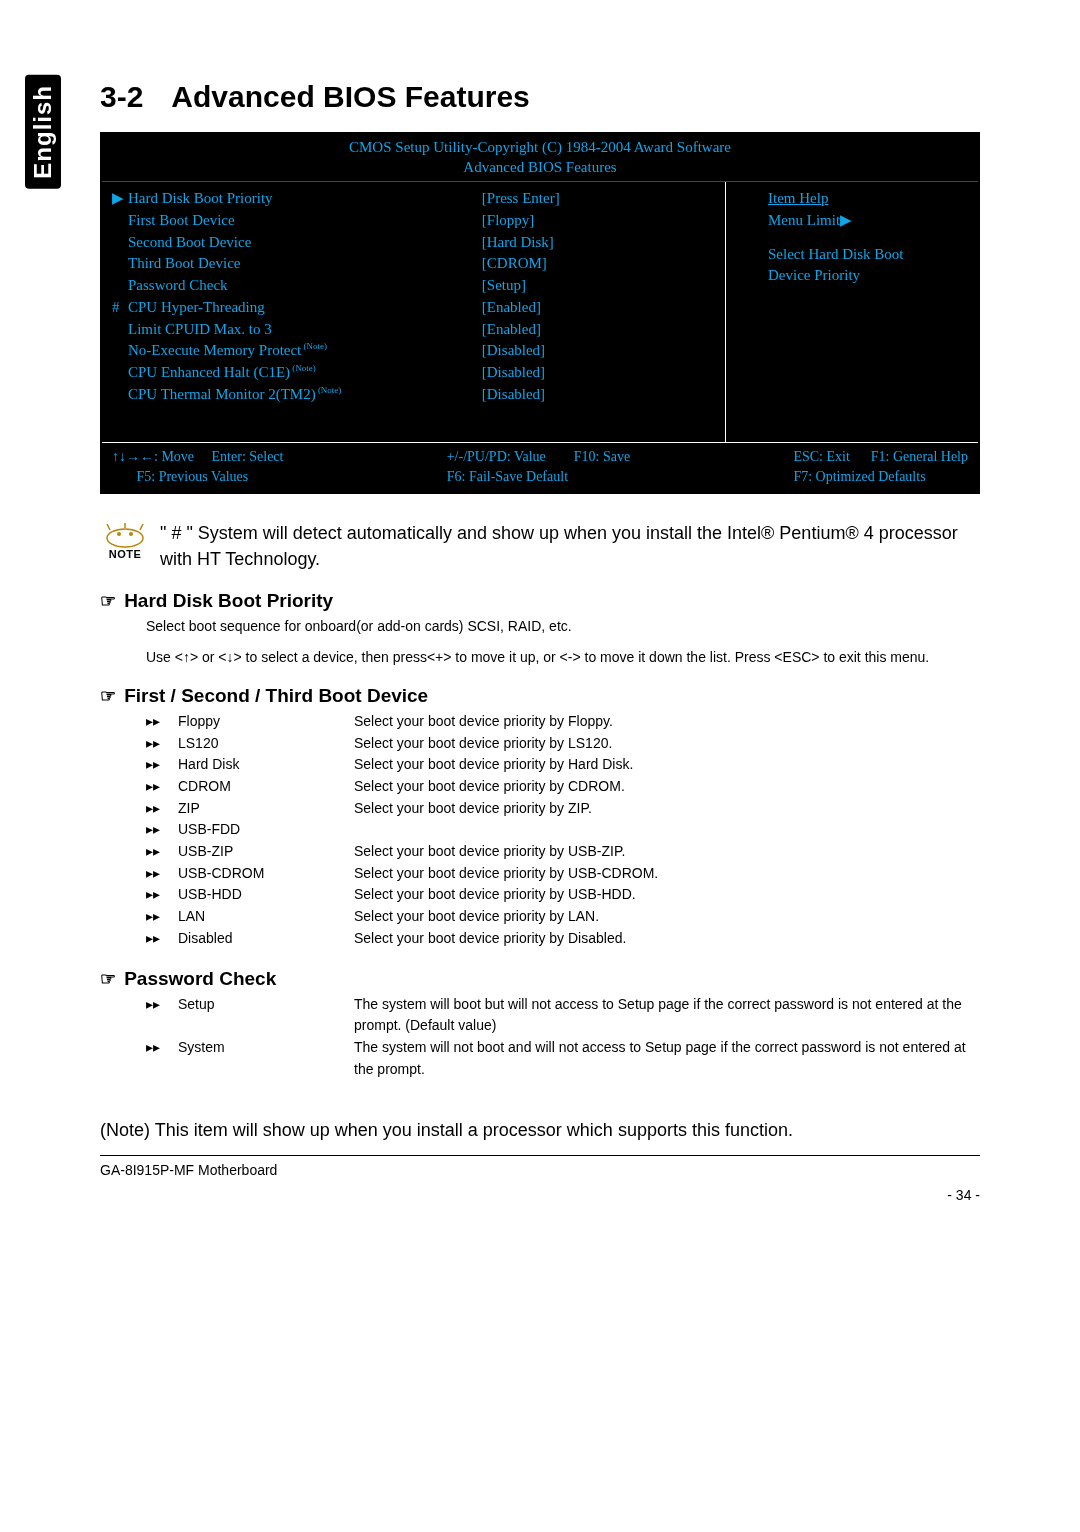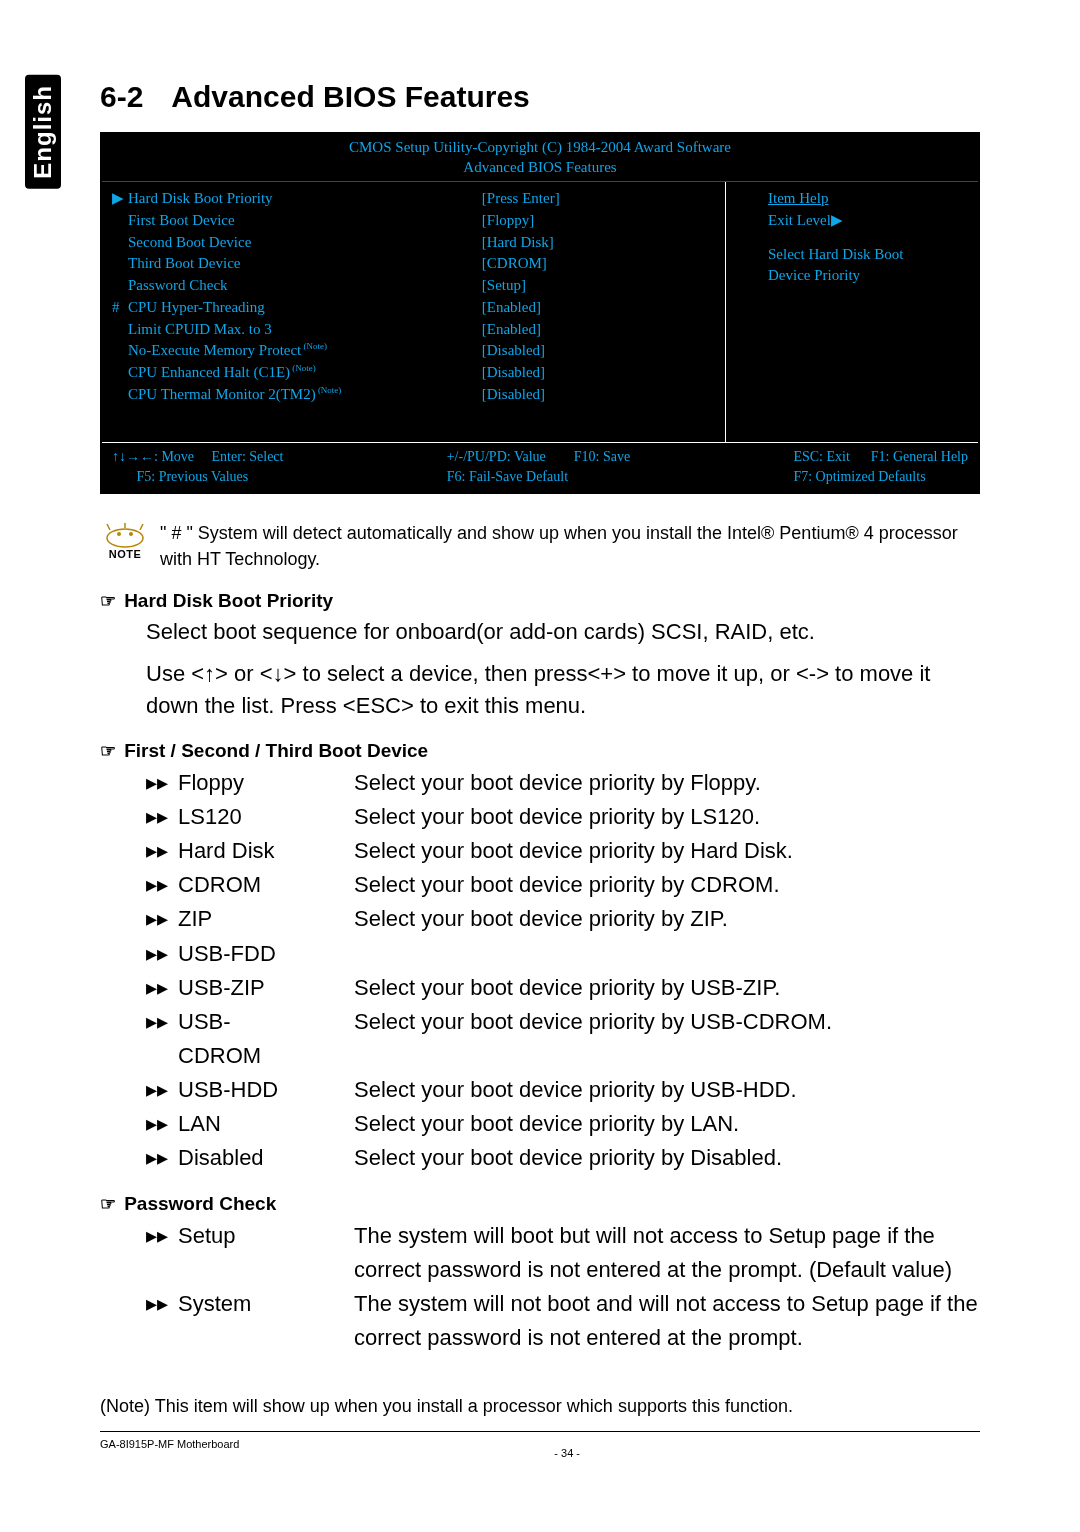--- a/index.html
+++ b/index.html
@@ -100,21 +100,21 @@
   .desc-section h3 {
     font-size: 19px;
     font-weight: bold;
     margin-bottom: 4px;
     display: flex;
     align-items: center;
     gap: 8px;
   }
   .desc-section .hand { font-size: 18px; }
   .desc-body {
-    font-size: 22px;
+    font-size: 14px;
     line-height: 1.45;
     margin-left: 46px;
   }
   .desc-body p { margin-bottom: 10px; }
   .opt-row {
     display: flex;
     gap: 10px;
     line-height: 1.55;
   }
   .opt-row .bullet { width: 22px; }
@@ -124,33 +124,34 @@
   .pwd .opt-row .text { flex: 1; }
   .footnote {
     margin-top: 40px;
     font-size: 18px;
   }
   .footer-bar {
     border-top: 1px solid #000;
     margin-top: 14px;
     padding-top: 6px;
     display: flex;
-    font-size: 11px;
+    font-size: 14px;
+    flex-direction: column;
   }
   .footer-bar .fl { flex: 1; }
   .footer-bar .fc { flex: 0.2; text-align: right; margin-top: 9px; }
   .footer-bar .fr { flex: 1; }
 </style>
 </head>
 <body>
 
 <div class="side-tab">English</div>
 
 <h1 class="section-title">
-  <span class="num">6-2</span><span>Advanced BIOS Features</span>
+  <span class="num">3-2</span><span>Advanced BIOS Features</span>
 </h1>
 
 <div class="bios-box">
   <div class="bios-head">
     <div>CMOS Setup Utility-Copyright (C) 1984-2004 Award Software</div>
     <div>Advanced BIOS Features</div>
   </div>
   <div class="bios-body">
     <div class="bios-left">
       <div class="bios-col1" id="bios-items-col">
@@ -173,21 +174,21 @@
           <div class="row">[Setup]</div>
           <div class="row">[Enabled]</div>
           <div class="row">[Enabled]</div>
           <div class="row">[Disabled]</div>
           <div class="row">[Disabled]</div>
           <div class="row">[Disabled]</div>
         </div>
     </div>
     <div class="bios-right">
       <div class="help-label">Item Help</div>
-      <div>Exit Level▶</div>
+      <div>Menu Limit▶</div>
       <div style="height:12px"></div>
       <div>Select Hard Disk Boot</div>
       <div>Device Priority</div>
     </div>
   </div>
   <div class="bios-foot">
     <div>
       <span>↑↓→←: Move</span>&nbsp;&nbsp;&nbsp;&nbsp;
       <span>Enter: Select</span><br>
       &nbsp;&nbsp;&nbsp;&nbsp;&nbsp;&nbsp;&nbsp;<span>F5: Previous Values</span>

